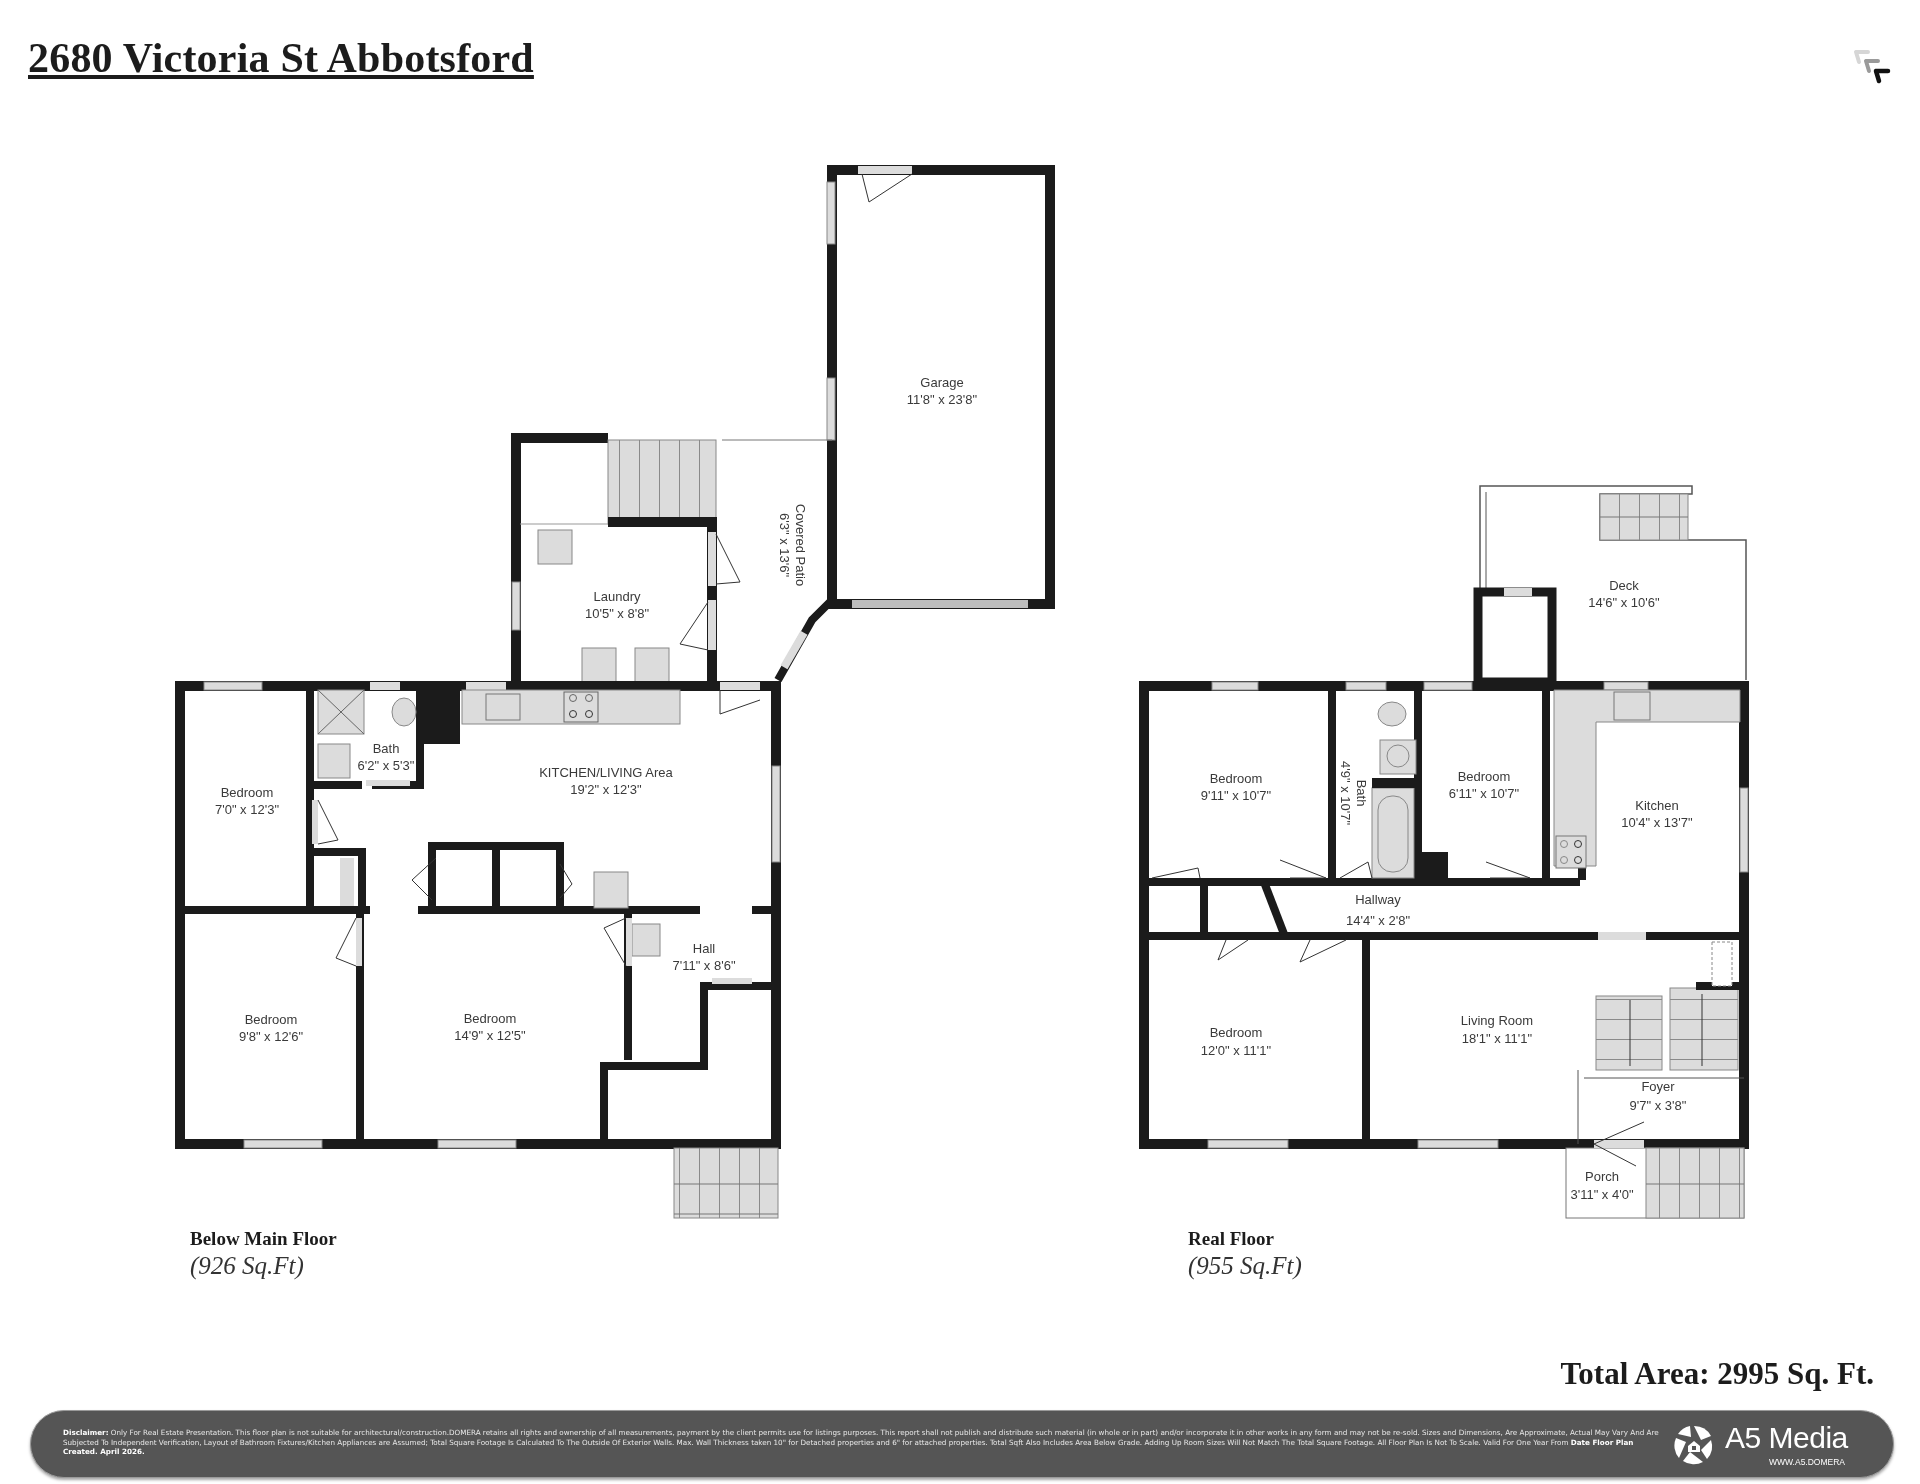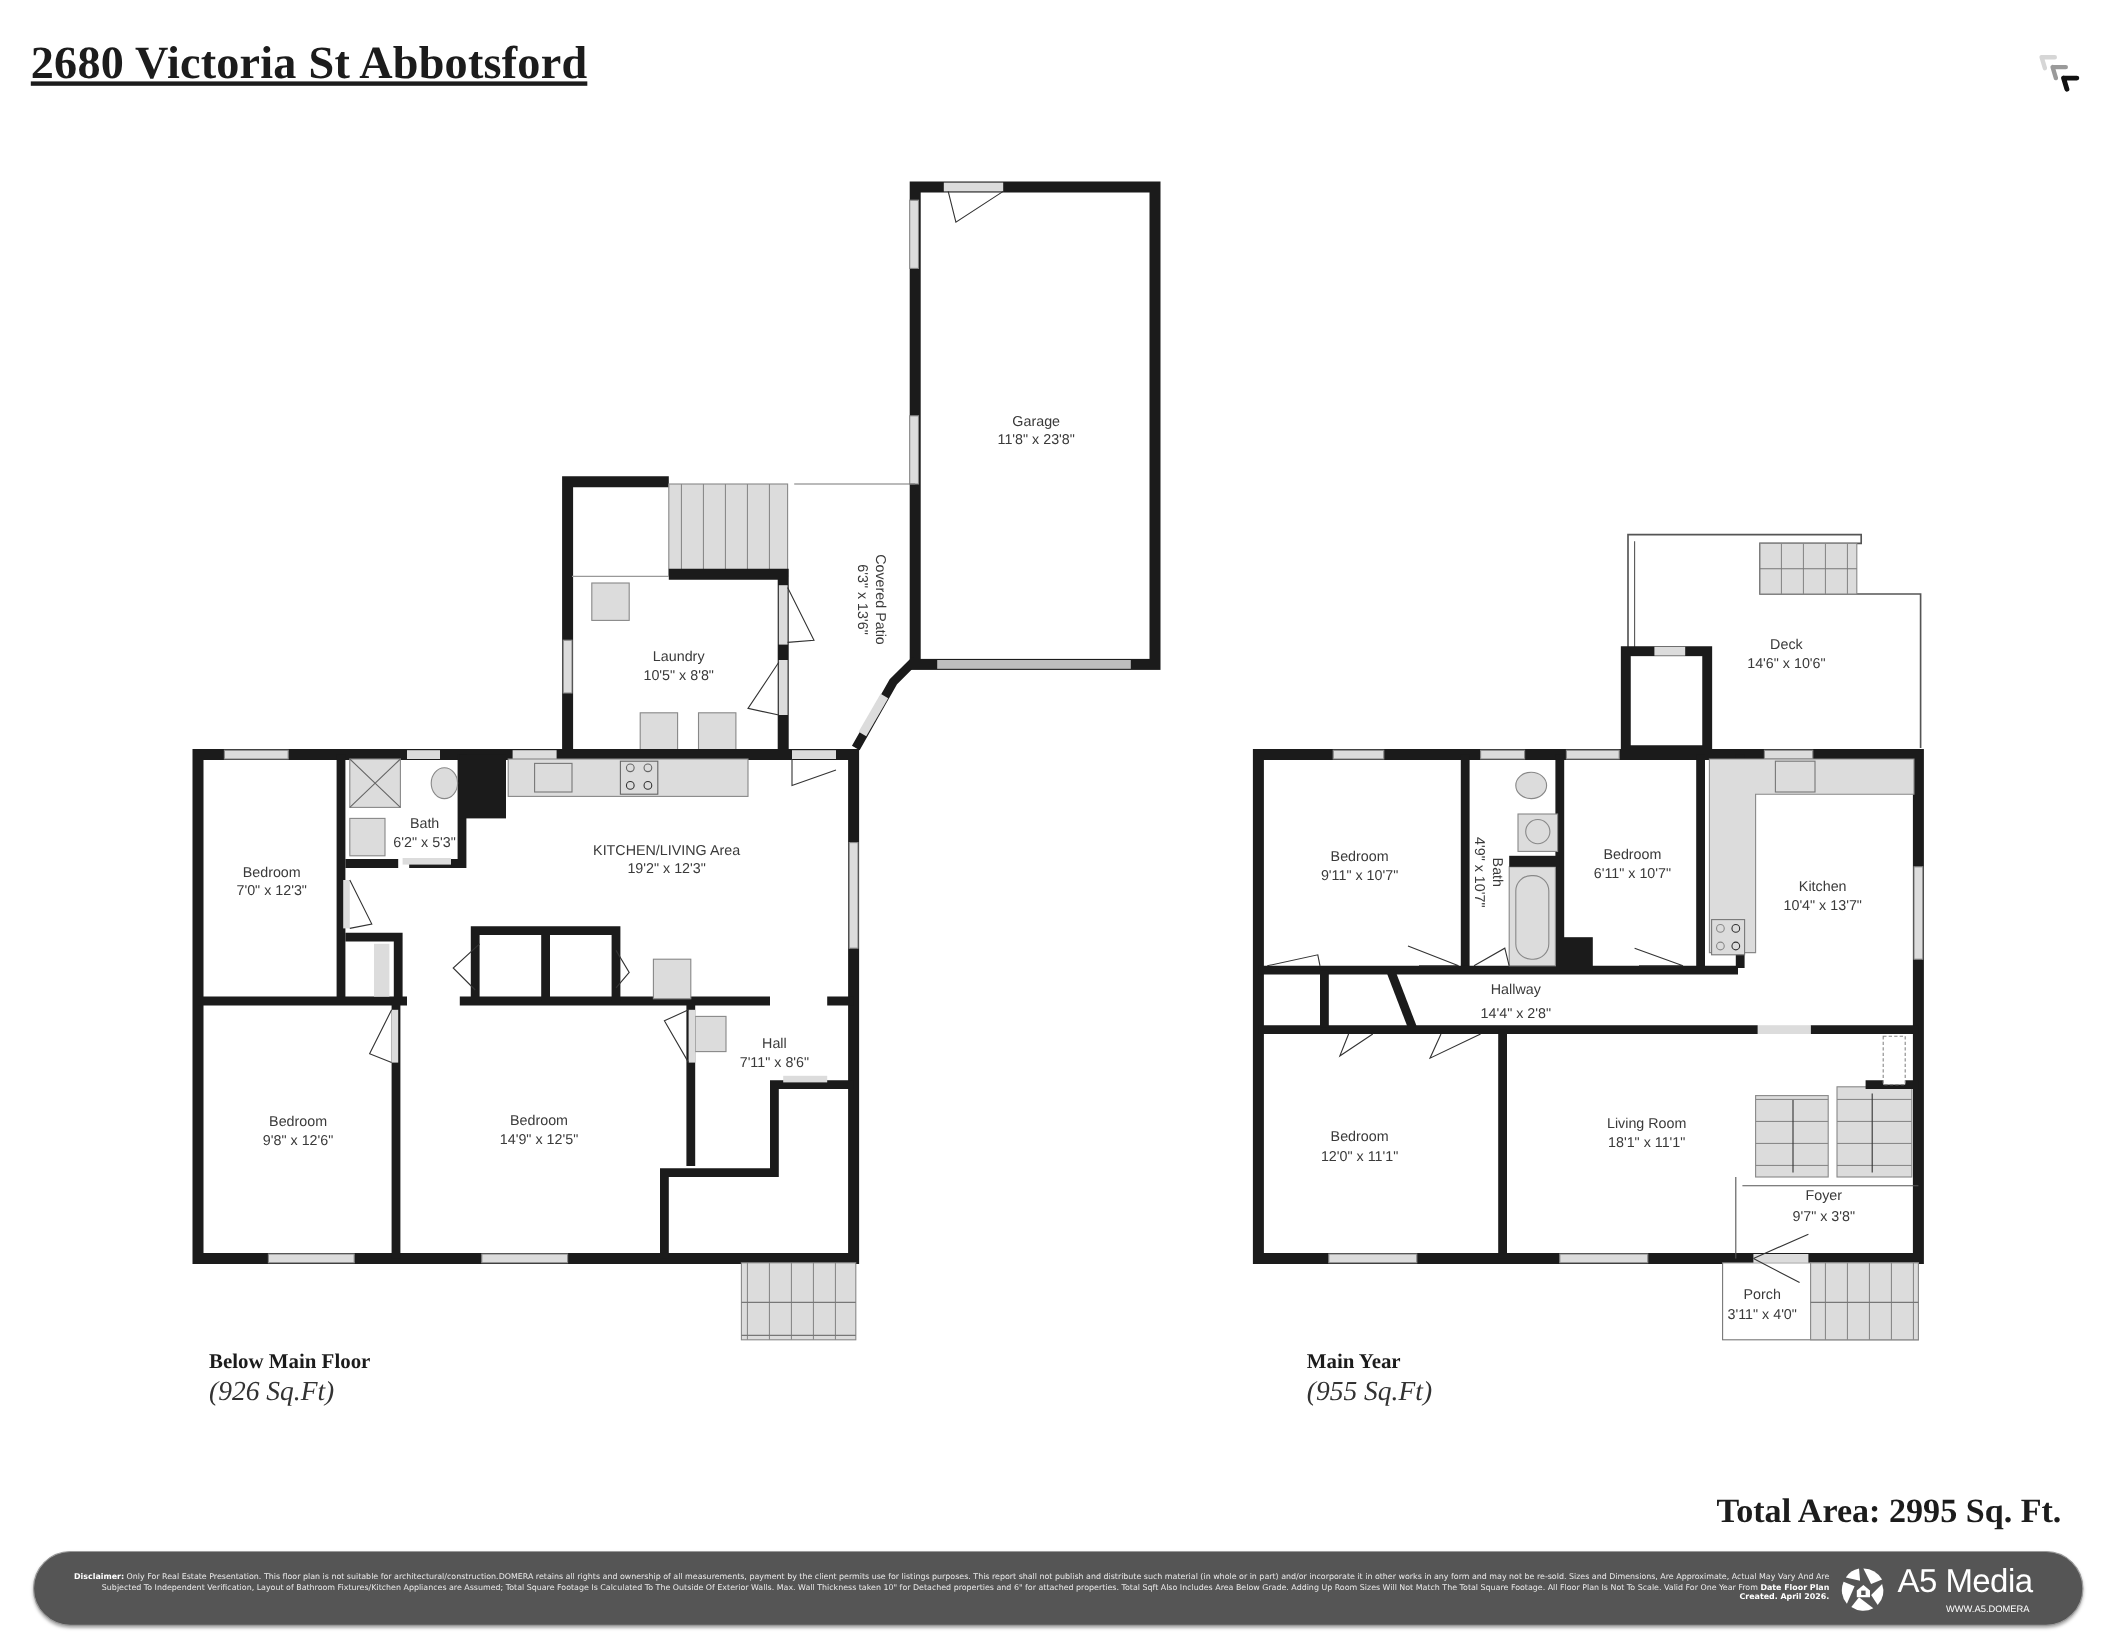--- a/index.html
+++ b/index.html
@@ -7,21 +7,21 @@
   .title { position:absolute; left:28px; top:34px; font-family:"Liberation Serif", serif; font-weight:bold; font-size:42px; color:#1c1c1c; letter-spacing:0.2px;text-decoration:underline; }
   .logo-mark { position:absolute; left:1852px; top:44px; width:50px; height:48px; }
   svg.plan { position:absolute; left:0; top:0; }
   .room-name, .room-dim { font-family:"Liberation Sans", sans-serif; fill:#3a3a3a; text-anchor:middle; }
   .room-name { font-size:13px; }
   .room-dim { font-size:13px; }
   .floor-label { position:absolute; font-family:"Liberation Serif", serif; color:#1c1c1c; }
   .floor-label .fname { font-weight:bold; font-size:19px; display:block; }
   .floor-label .farea { font-style:italic; font-size:25px; color:#333; display:block; margin-top:2px; }
   .total { position:absolute; right:46px; top:1356px; font-family:"Liberation Serif", serif; font-weight:bold; font-size:31px; color:#1c1c1c; }
-  .footer { position:absolute; left:30px; top:1410px; width:1862px; height:66px; background:#555555; border-radius:34px; box-shadow:0 2px 3px rgba(0,0,0,0.35); border:1px solid #9a9a9a;text-align:right; }
+  .footer { position:absolute; left:30px; top:1410px; width:1862px; height:66px; background:#555555; border-radius:34px; box-shadow:0 2px 3px rgba(0,0,0,0.35); border:1px solid #9a9a9a; }
   .disclaimer { position:absolute; left:32px; top:17px; width:1600px; font-size:7.2px; line-height:9.6px; color:#e9e9e9; font-family:"DejaVu Sans", sans-serif; }
   .disclaimer b { color:#ffffff; }
   .brand { position:absolute; right:20px; top:8px; width:200px; height:52px; }
   .brand-icon { position:absolute; left:0; top:5px; width:42px; height:42px; }
   .brand-name { position:absolute; left:52px; top:2px; font-size:30px; color:#ffffff; font-family:Liberation Sans, sans-serif; letter-spacing:-0.5px; }
   .brand-url { position:absolute; left:96px; top:38px; font-size:8.5px; color:#ffffff; font-family:"Liberation Sans", sans-serif; }
 </style>
 </head>
 <body>
 
@@ -268,21 +268,21 @@
     <text class="room-name" x="1602" y="1181">Porch</text>
     <text class="room-dim" x="1602" y="1199">3'11" x 4'0"</text>
   </g>
 </svg>
 
 <div class="floor-label" style="left:190px; top:1228px; width:200px;">
   <span class="fname">Below Main Floor</span>
   <span class="farea">(926 Sq.Ft)</span>
 </div>
 <div class="floor-label" style="left:1188px; top:1228px; width:200px;">
-  <span class="fname">Main Year</span>
+  <span class="fname">Real Floor</span>
   <span class="farea">(955 Sq.Ft)</span>
 </div>
 
 <div class="total">Total Area: 2995 Sq. Ft.</div>
 
 <div class="footer">
   <div class="disclaimer">
     <b>Disclaimer:</b>
     <span>Only For Real Estate Presentation. This floor plan is not suitable for architectural/construction.DOMERA retains all rights and ownership of all measurements, payment by the client permits use for listings purposes. This report shall not publish and distribute such material (in whole or in part) and/or incorporate it in other works in any form and may not be re-sold. Sizes and Dimensions, Are Approximate, Actual May Vary And Are Subjected To Independent Verification, Layout of Bathroom Fixtures/Kitchen Appliances are Assumed; Total Square Footage Is Calculated To The Outside Of Exterior Walls. Max. Wall Thickness taken 10" for Detached properties and 6" for attached properties. Total Sqft Also Includes Area Below Grade. Adding Up Room Sizes Will Not Match The Total Square Footage. All Floor Plan Is Not To Scale. Valid For One Year From</span>
     <b>Date Floor Plan Created. April 2026.</b>

